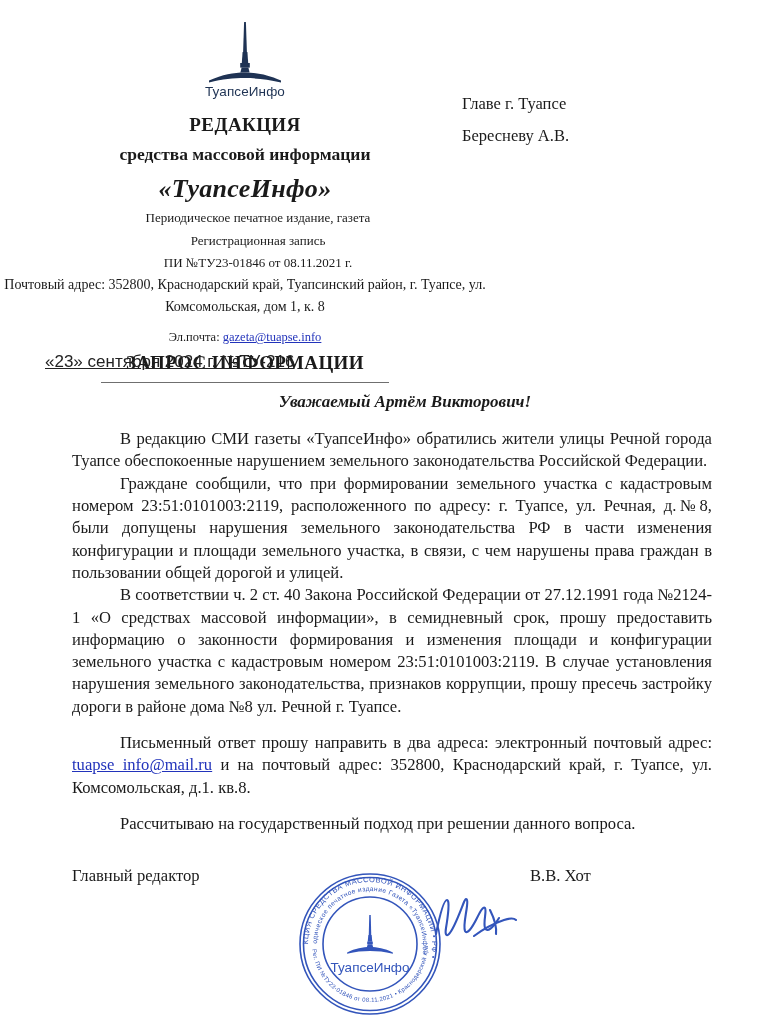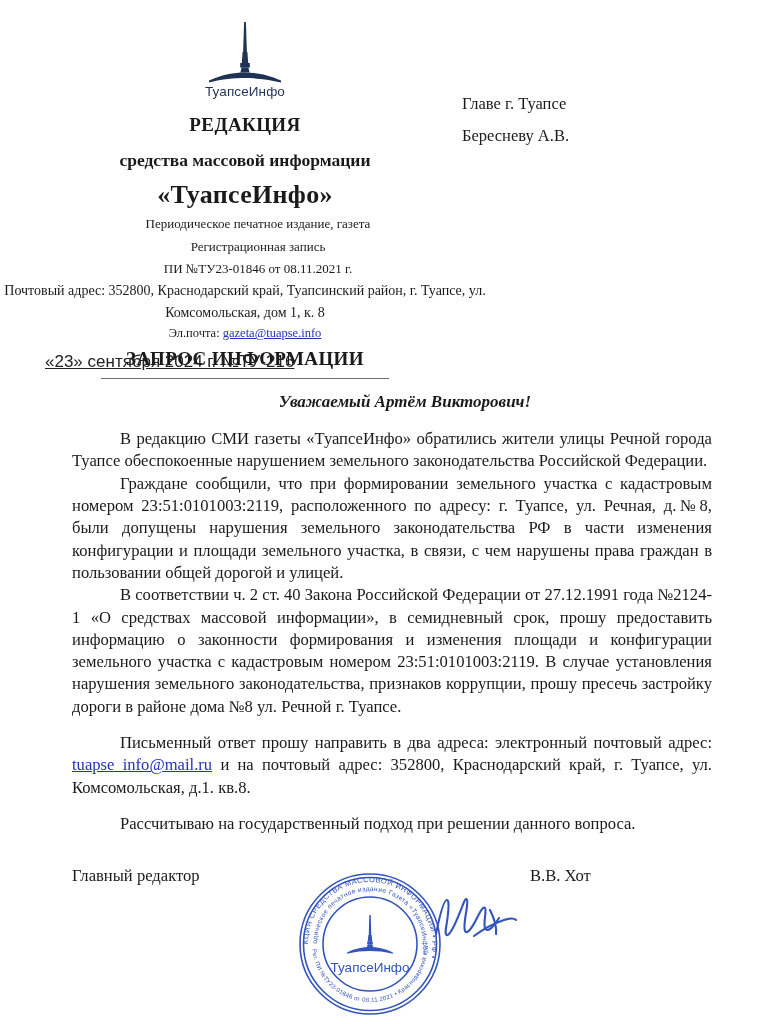--- a/index.html
+++ b/index.html
@@ -68,44 +68,45 @@
   .lh-title {
     font-size: 19px;
     font-weight: bold;
     letter-spacing: .4px;
     line-height: 1.25;
   }
   .lh-sub {
     font-size: 17.5px;
     font-weight: bold;
     line-height: 1.3;
-    margin-top: 12px;
+    margin-top: 6px;
   }
   .lh-name {
     font-size: 26px;
     font-weight: bold;
     line-height: 1.3;
     margin-top: 6px;
     letter-spacing: .3px;
+    font-style: italic;
   }
   .lh-reg {
     font-size: 13px;
     line-height: 1.42;
     margin-top: 4px;
     padding-left: 26px;
   }
   .lh-addr {
     font-size: 14px;
     line-height: 1.45;
     margin-top: 2px;
   }
   .lh-mail {
     font-size: 12.5px;
     line-height: 1.45;
-    margin-top: 1px;
+    margin-top: 11px;
   }
   .lh-mail a, .mail-link {
     color: #2233bb;
     text-decoration: underline;
   }
   .lh-phone {
     font-size: 12.5px;
     line-height: 1.45;
   }
   .lh-request {

